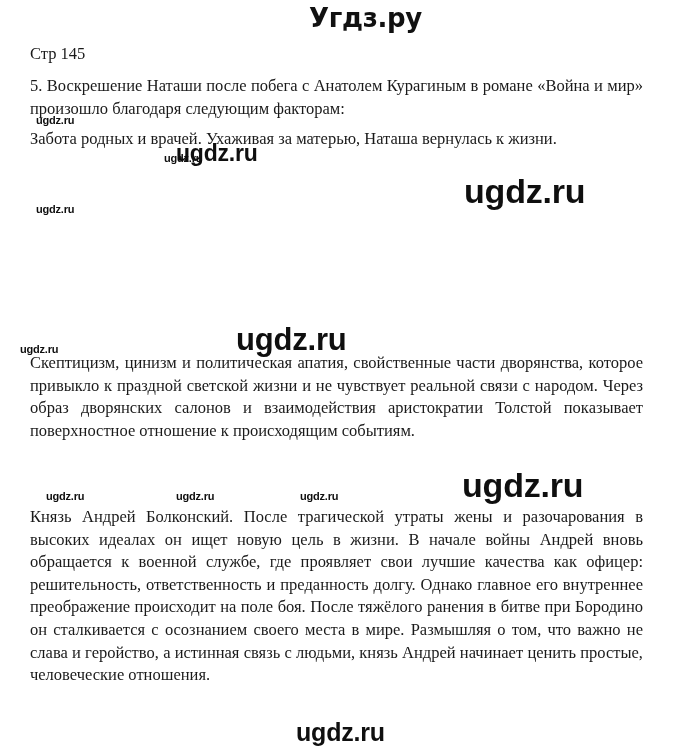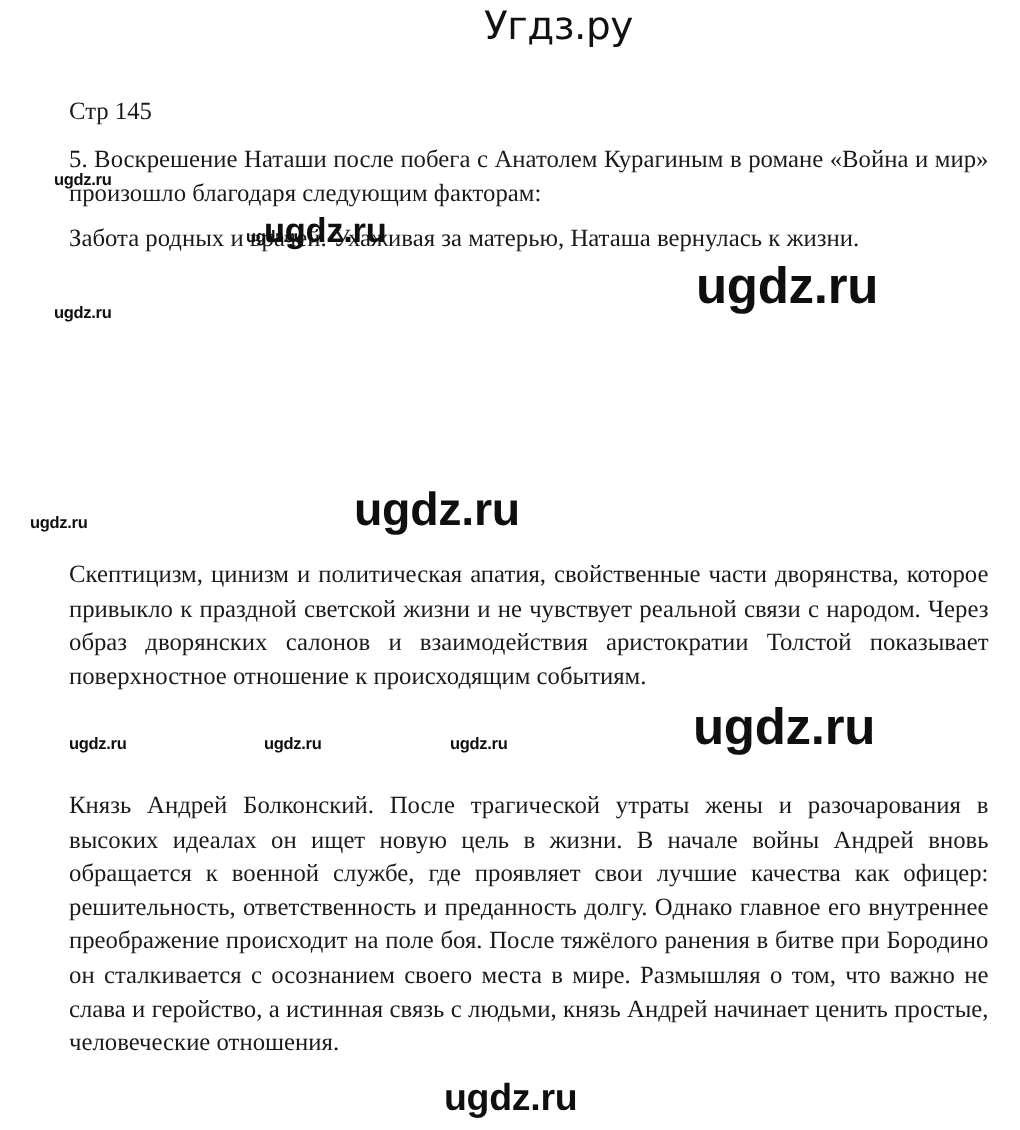--- a/index.html
+++ b/index.html
@@ -15,35 +15,34 @@
     font-family: "Liberation Serif", "DejaVu Serif", serif;
     color: #1a1a1a;
   }
 
   
   .brand-logo {
     position: absolute;
     top: 3px;
     right: 258px;
     font-family: "DejaVu Sans", "Liberation Sans", sans-serif;
-    font-weight: normal;
+    font-weight: bold;
     font-size: 26px;
     letter-spacing: -0.3px;
     color: #111111;
     white-space: nowrap;
   }
 
   
   .page {
     position: absolute;
-    left: 46px;
+    left: 30px;
     top: 0;
     width: 615px;
     height: 559px;
-    margin-top: 20px;
   }
 
   .page-label {
     position: absolute;
     top: 44px;
     left: 0;
     font-size: 16.5px;
     line-height: 20px;
     white-space: nowrap;
   }

